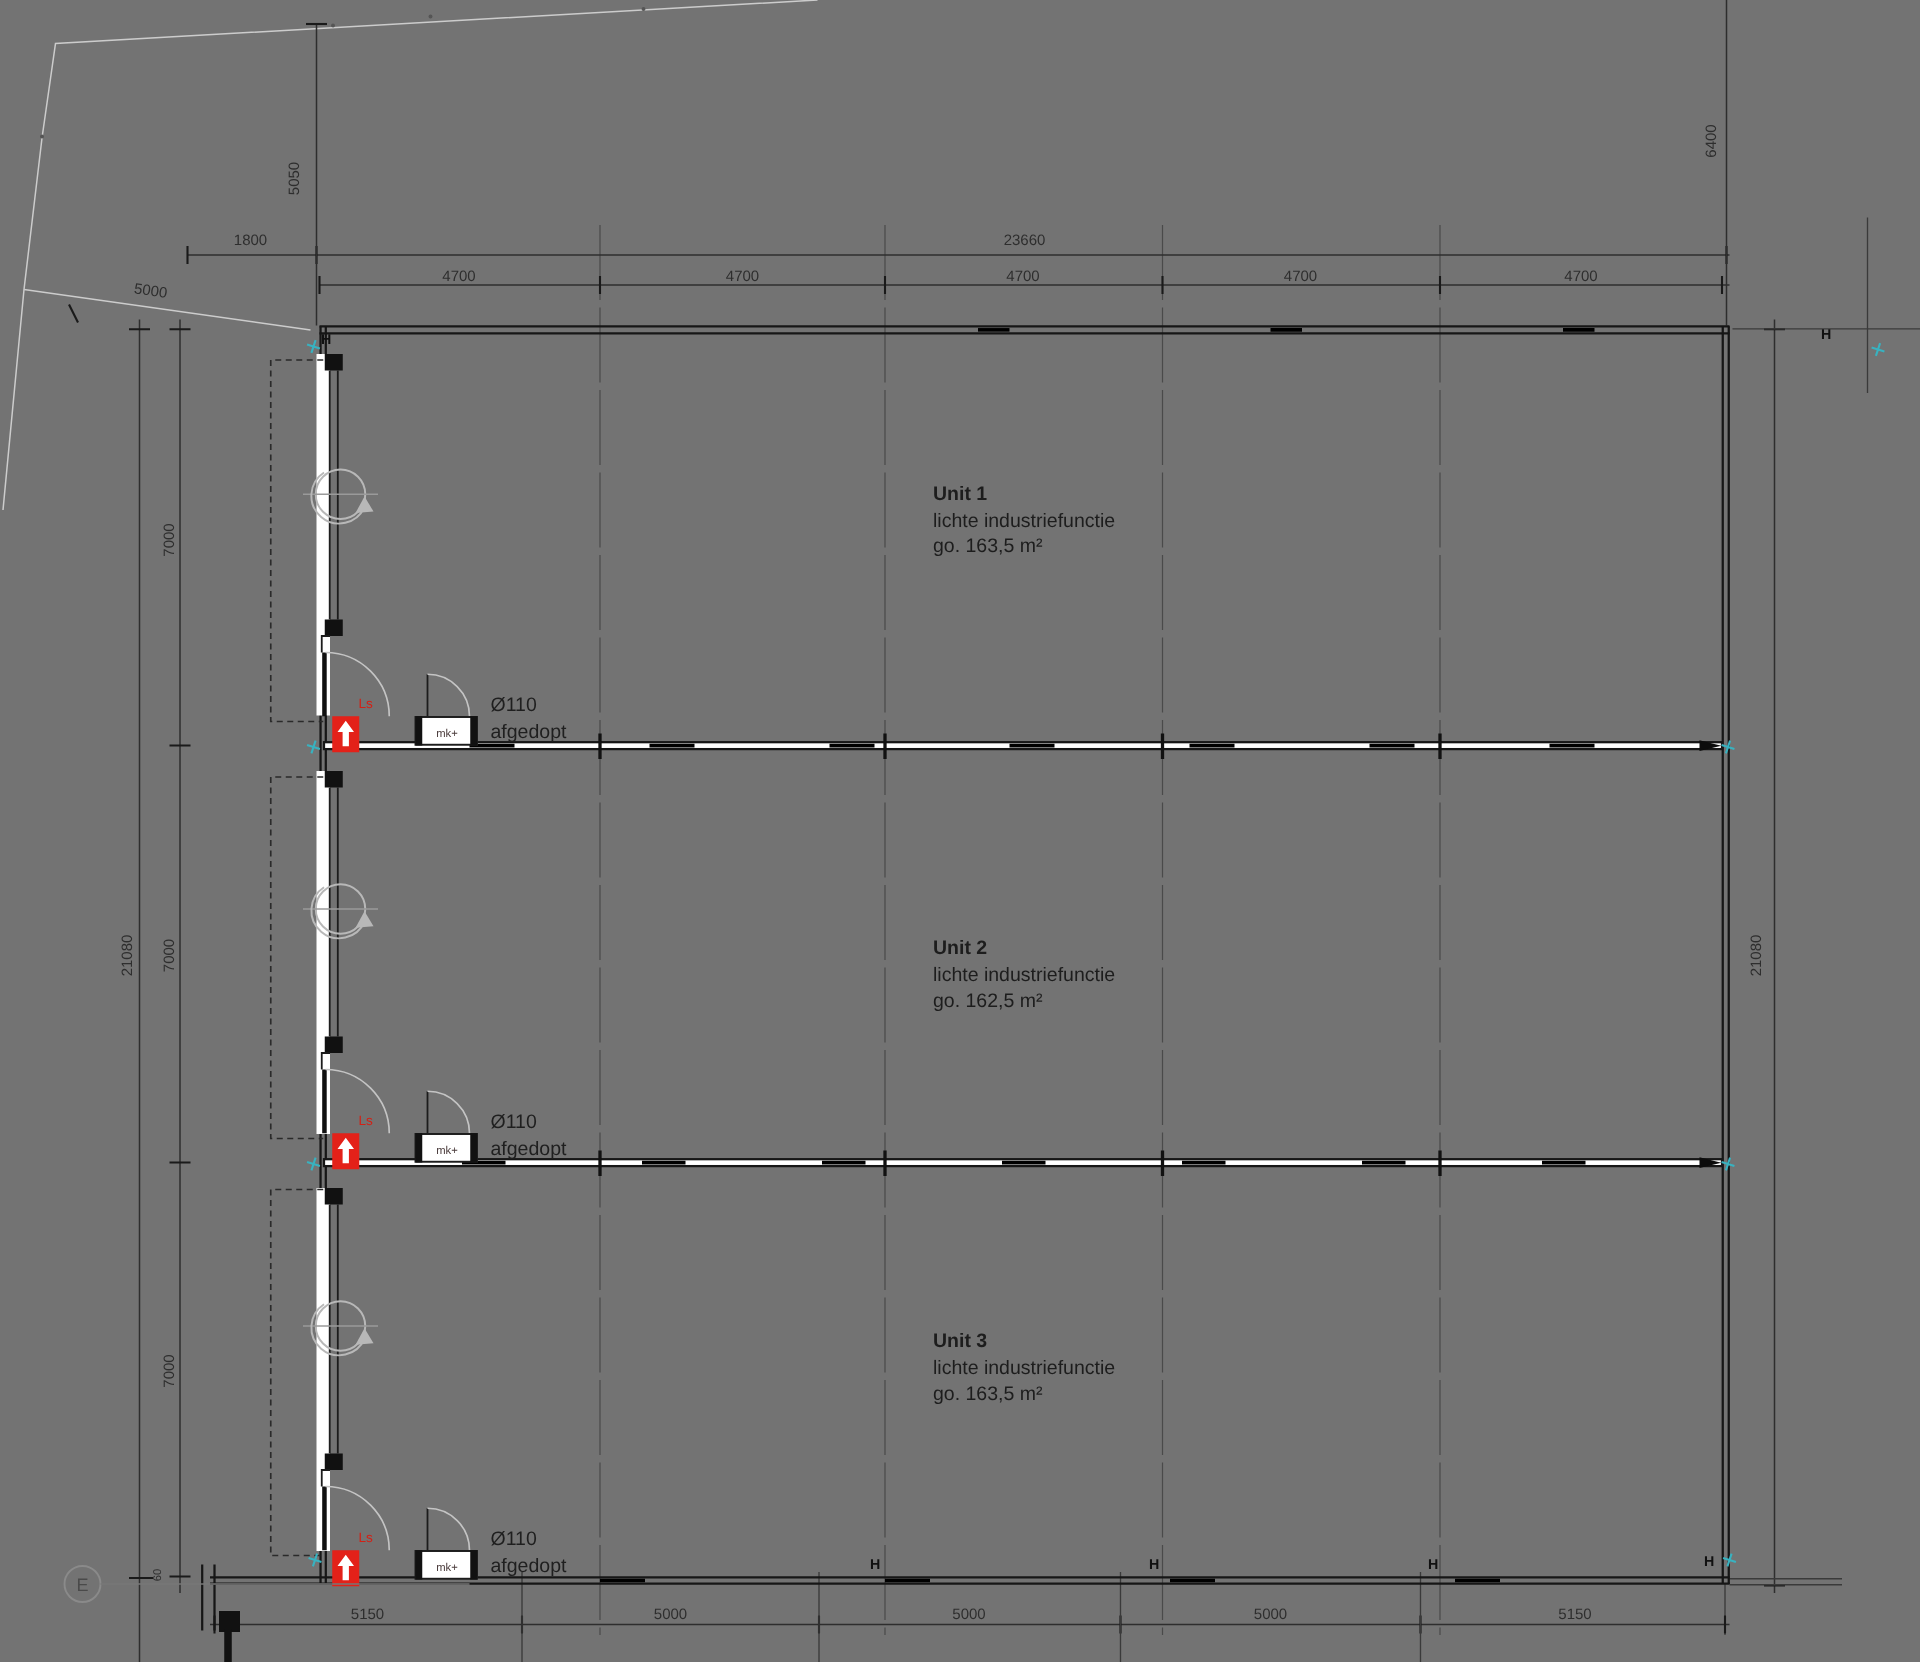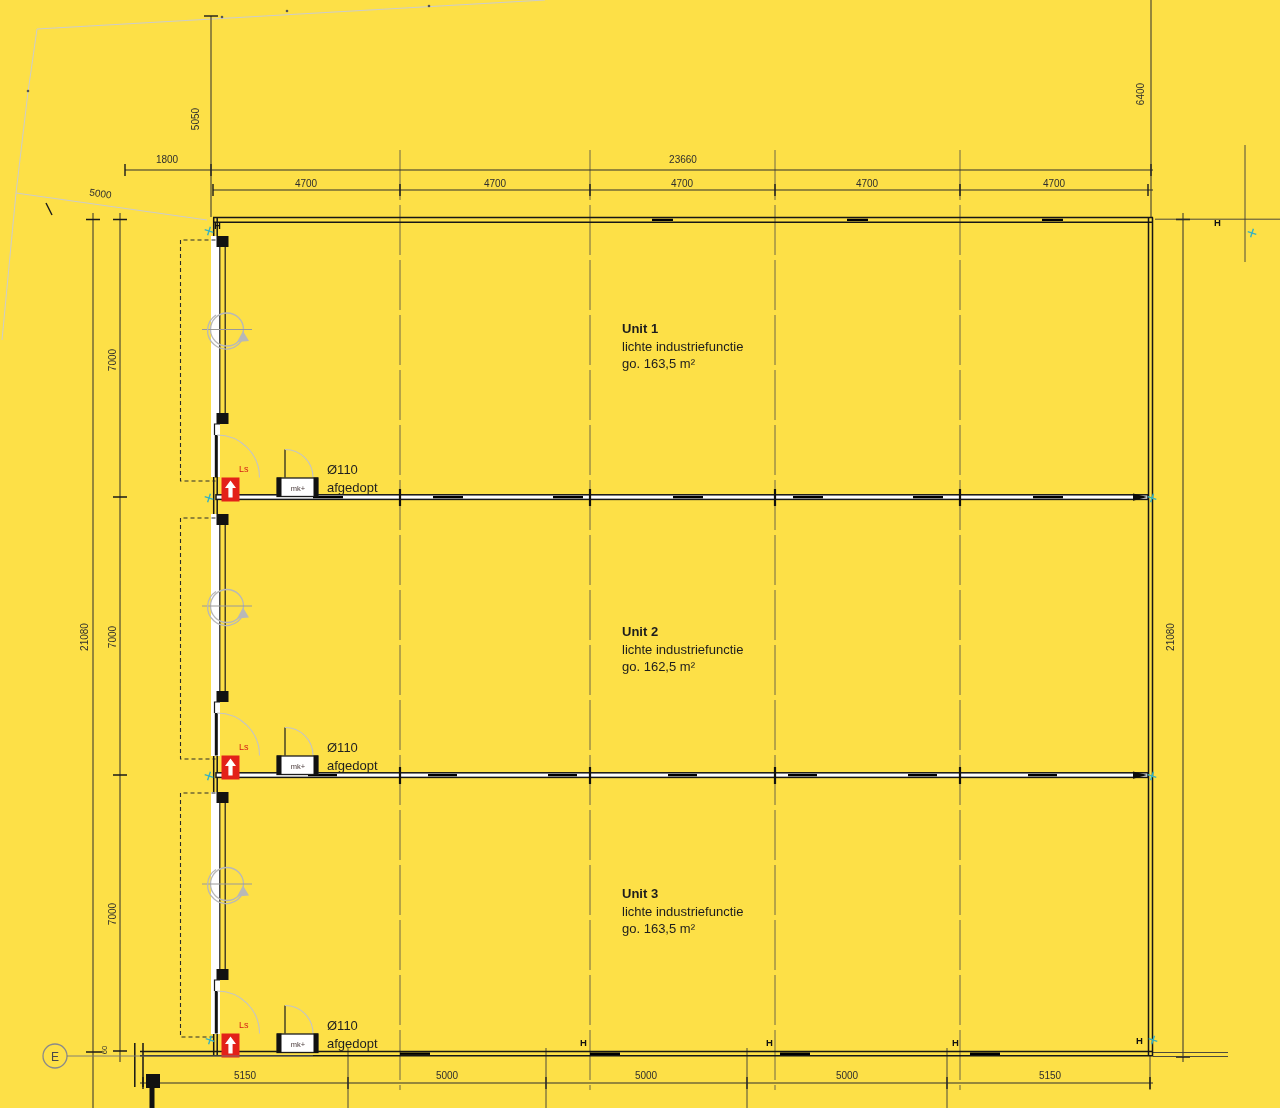--- a/index.html
+++ b/index.html
@@ -1,16 +1,16 @@
 <!DOCTYPE html>
 <html><head>
 <meta charset="utf-8">
 <style>
   html,body{margin:0;padding:0;background:#ffffff;}
-  #canvas{position:relative;width:1280px;height:1108px;background:#fde047;overflow:hidden;}
+  #canvas{position:relative;width:1280px;height:1108px;background:#737373;overflow:hidden;}
   svg{display:block;}
   text{fill:#2e2e2e;font-family:"Liberation Sans","DejaVu Sans",sans-serif;}
   .dimtxt{font-size:10px;}
   .smalltxt{font-size:7.5px;}
   .unit-title{font-size:13px;font-weight:bold;fill:#1d1d1d;}
   .unit-line{font-size:13px;fill:#1d1d1d;}
   .biglabel{font-size:13px;fill:#1f1f1f;}
   .redtxt{font-size:9px;fill:#d42015;}
   .mktxt{font-size:7.5px;fill:#4a3b3b;}
   .htxt{font-size:9.5px;font-weight:bold;fill:#111;}

